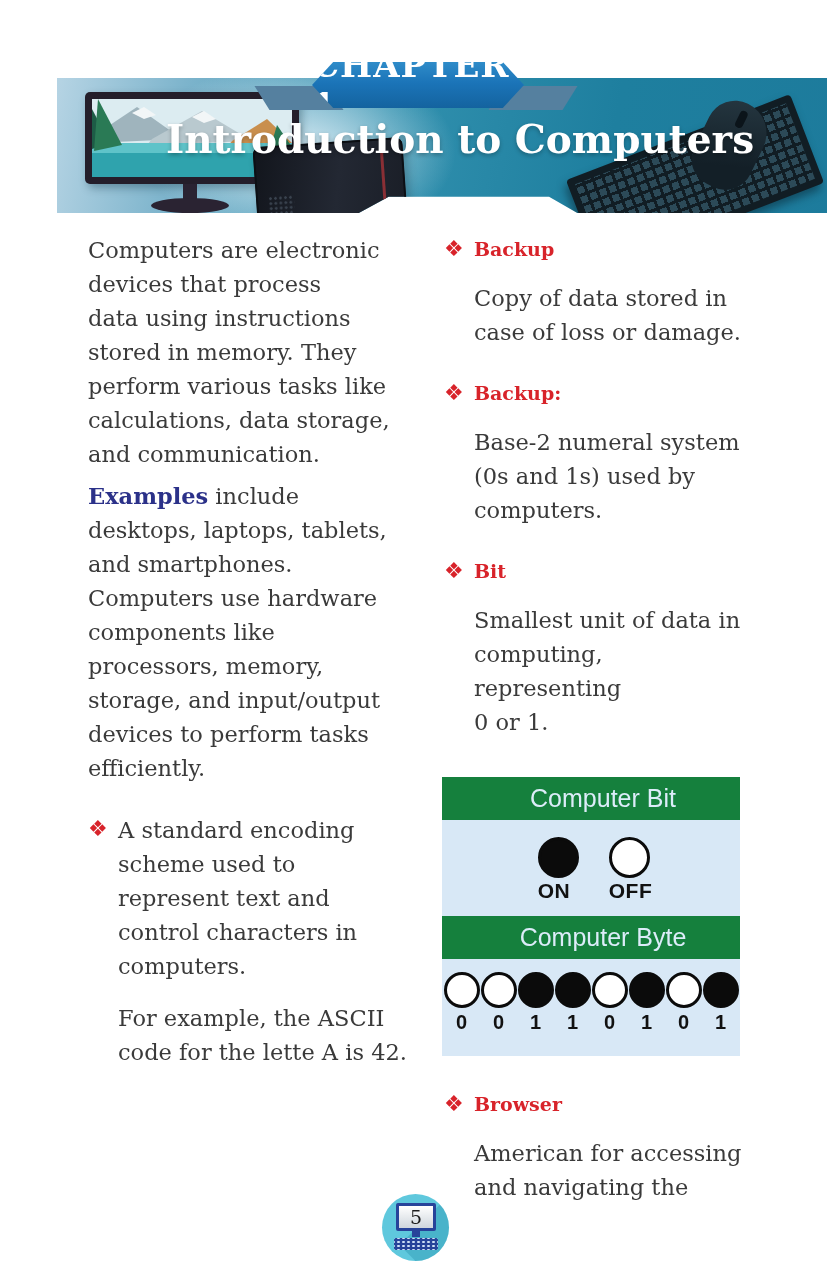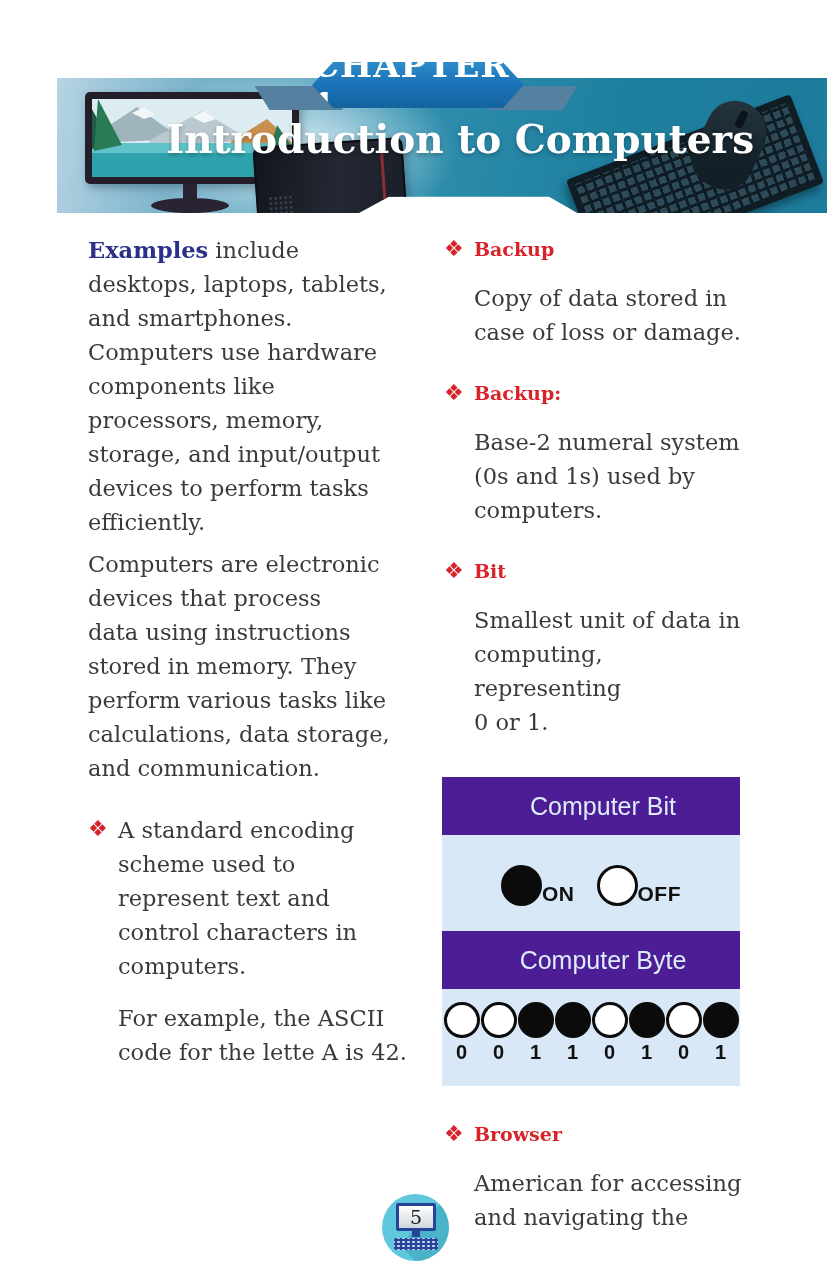--- a/index.html
+++ b/index.html
@@ -86,26 +86,26 @@
   .entry { position:relative; padding-left:30px; margin-top:28px; }
   .entry.first { margin-top:0; }
   .entry .bullet { position:absolute; left:0; top:3px; color:#d8232a; font-size:22px;
     font-family:"DejaVu Sans","Liberation Sans",sans-serif; }
   .entry h2 { margin:0 0 15px 0; font-size:19px; line-height:33px; color:#d8232a;
     white-space:pre-line; font-weight:bold; }
   .entry p.body { margin-bottom:18px; }
 
   
   .diagram { margin:38px 0 32px -2px; width:298px; }
-  .dbar { height:58px; background:#4c1d95; color:#dcecf9;
+  .dbar { height:43px; background:#15803d; color:#dcecf9;
     font-family:"Liberation Sans",sans-serif; font-size:25px;
     display:flex; align-items:center; justify-content:center;padding-left:24px; }
   .dzone { background:#d8e8f6; }
   .bitzone { height:96px; display:flex; align-items:center; justify-content:center; gap:22px; padding-top:4px; }
-  .switch { display:flex; flex-direction:row; align-items:flex-end; }
+  .switch { display:flex; flex-direction:column; align-items:flex-start;margin-left:8px; }
   .circle { width:41px; height:41px; border-radius:50%; border:3px solid #0b0b0b; background:#ffffff; }
   .circle.filled { background:#0b0b0b; }
   .switch .lbl { font-family:"Liberation Sans",sans-serif; font-weight:bold; font-size:21px;
     color:#111111; margin-top:1px; letter-spacing:0.5px; }
   .bytezone { height:97px; display:flex; align-items:flex-start; justify-content:center; padding-top:13px; }
   .bit-cell { display:flex; flex-direction:column; align-items:center; width:37px; }
   .bit-circle { width:36px; height:36px; border:3px solid #0b0b0b; border-radius:50%;
     background:#ffffff; }
   .bit-circle.filled { background:#0b0b0b; }
   .bit-digit { font-family:"Liberation Sans",sans-serif; font-weight:bold; font-size:20px;
@@ -165,36 +165,36 @@
       <div class="keys"></div>
     </div>
     <div class="mouse"></div>
 
     <div class="band-title">Introduction to Computers</div>
   </div>
 
   <div class="columns">
 
     <div class="col-left">
+      <p class="body">Computers are electronic
+devices that process
+data using instructions
+stored in memory. They
+perform various tasks like
+calculations, data storage,
+and communication.</p>
       <p class="body"><span class="lead">Examples</span><span> include
 desktops, laptops, tablets,
 and smartphones.
 Computers use hardware
 components like
 processors, memory,
 storage, and input/output
 devices to perform tasks
 efficiently.</span></p>
-      <p class="body">Computers are electronic
-devices that process
-data using instructions
-stored in memory. They
-perform various tasks like
-calculations, data storage,
-and communication.</p>
 
       <section class="entry">
         <span class="bullet">❖</span>
         <p class="body">A standard encoding
 scheme used to
 represent text and
 control characters in
 computers.</p>
         <p class="body">For example, the ASCII
 code for the lette A is 42.</p>

